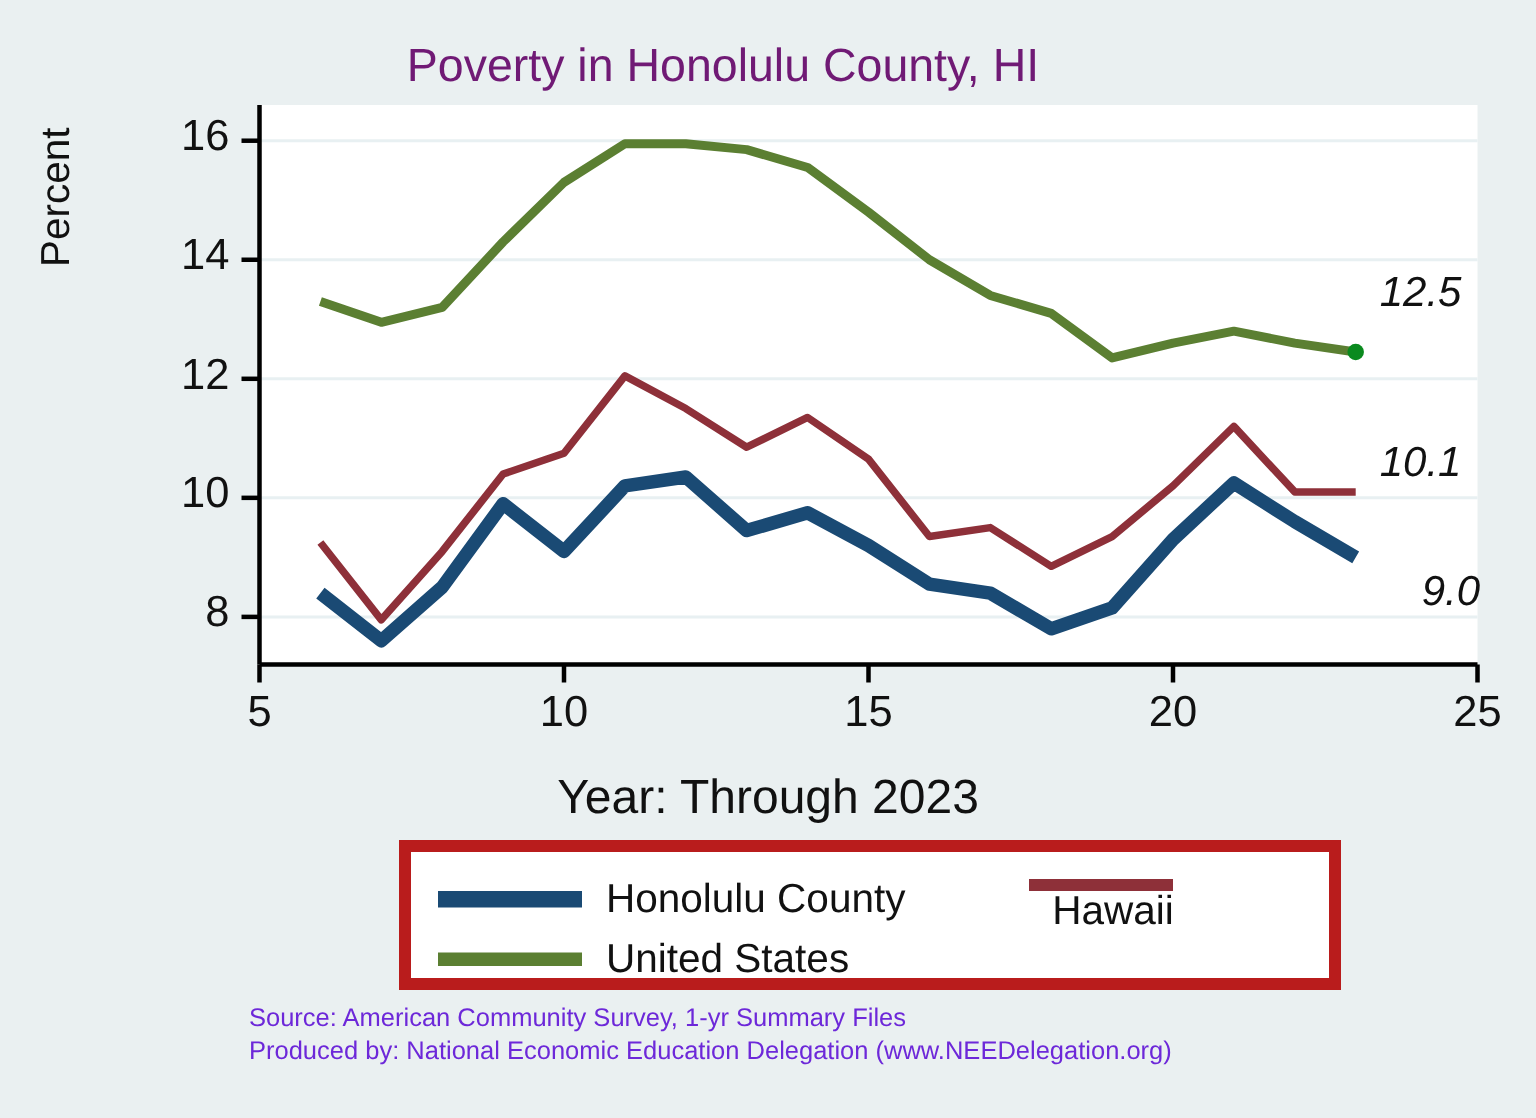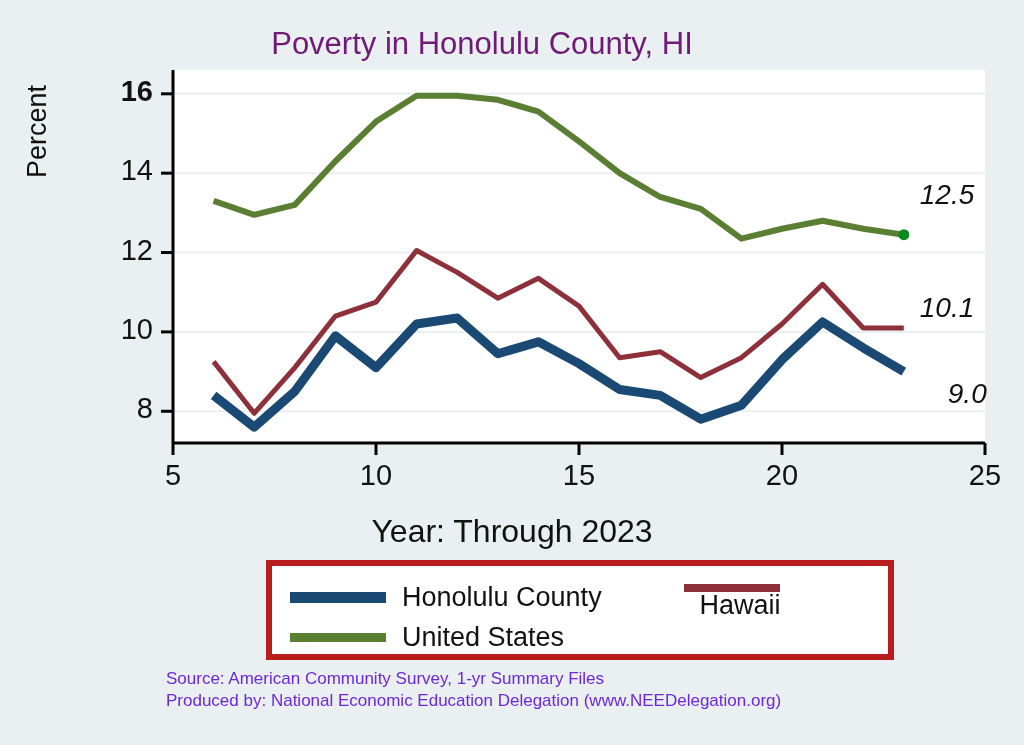--- a/index.html
+++ b/index.html
@@ -85,21 +85,21 @@
     font-style: italic;
   }
 
   .legend-box {
     position: absolute;
     left: 266px;
     top: 560px;
     width: 628px;
     height: 100px;
     background: #ffffff;
-    border: 6px solid #b91c1c;
+    border: 8px solid #b91c1c;
     box-sizing: border-box;
   }
   .legend-entry {
     position: absolute;
     display: flex;
     align-items: center;
   }
   .legend-swatch {
     width: 96px;
     height: 9px;
@@ -164,21 +164,21 @@
         <line y1="443" y2="455" x1="782" x2="782" stroke="#000000" stroke-width="3"></line>
         <line y1="443" y2="455" x1="985" x2="985" stroke="#000000" stroke-width="3"></line>
       </g>
   </svg>
 
   <div id="ytick-labels">
       <div class="tick-label-y" style="left: 93px; top: 392.255px;">8</div>
       <div class="tick-label-y" style="left: 93px; top: 312.894px;">10</div>
       <div class="tick-label-y" style="left: 93px; top: 233.532px;">12</div>
       <div class="tick-label-y" style="left: 93px; top: 154.17px;">14</div>
-      <div class="tick-label-y" style="left: 93px; top: 74.8085px; font-weight: bold;">16</div>
+      <div class="tick-label-y" style="left: 93px; top: 74.8085px;">16</div>
     </div>
   <div id="xtick-labels">
       <div class="tick-label-x" style="left: 138px; top: 459px;">5</div>
       <div class="tick-label-x" style="left: 341px; top: 459px;">10</div>
       <div class="tick-label-x" style="left: 544px; top: 459px;">15</div>
       <div class="tick-label-x" style="left: 747px; top: 459px;">20</div>
       <div class="tick-label-x" style="left: 950px; top: 459px;">25</div>
     </div>
   <div id="end-labels">
       <div class="end-label" style="left: 919.8px; top: 377.574px; margin-left: 28px;">9.0</div>

